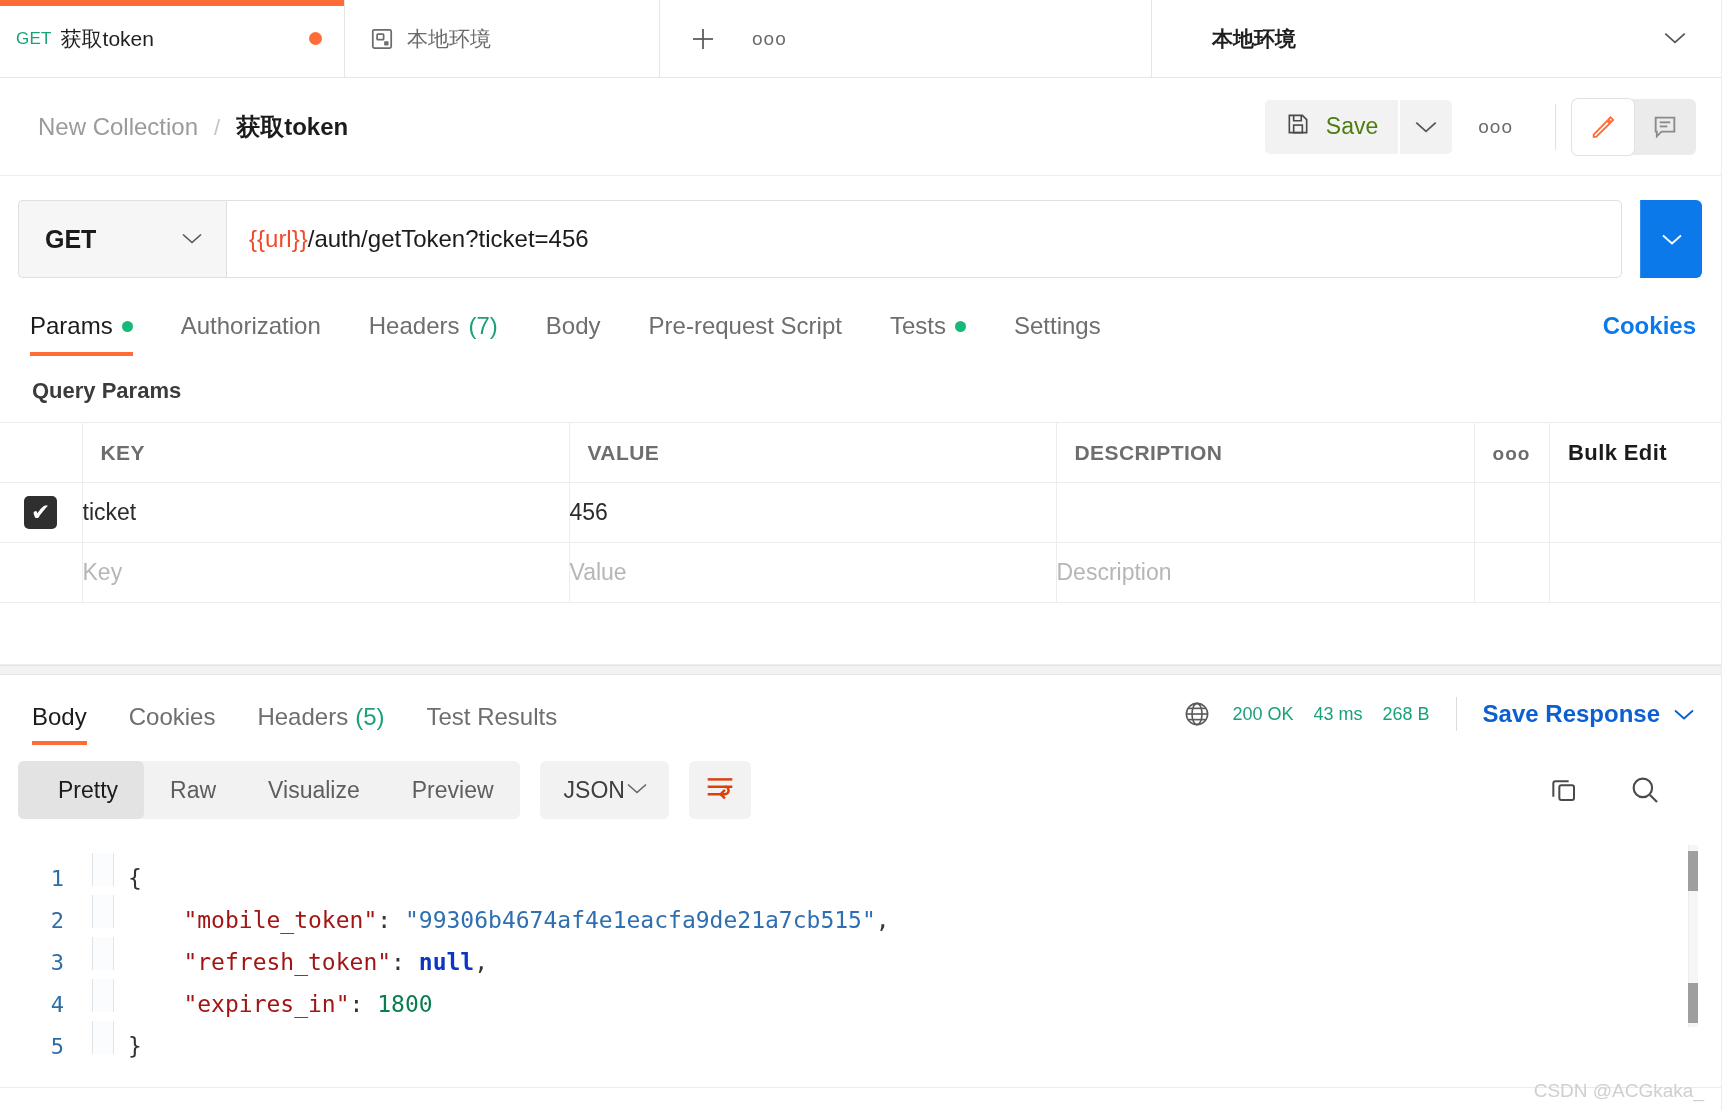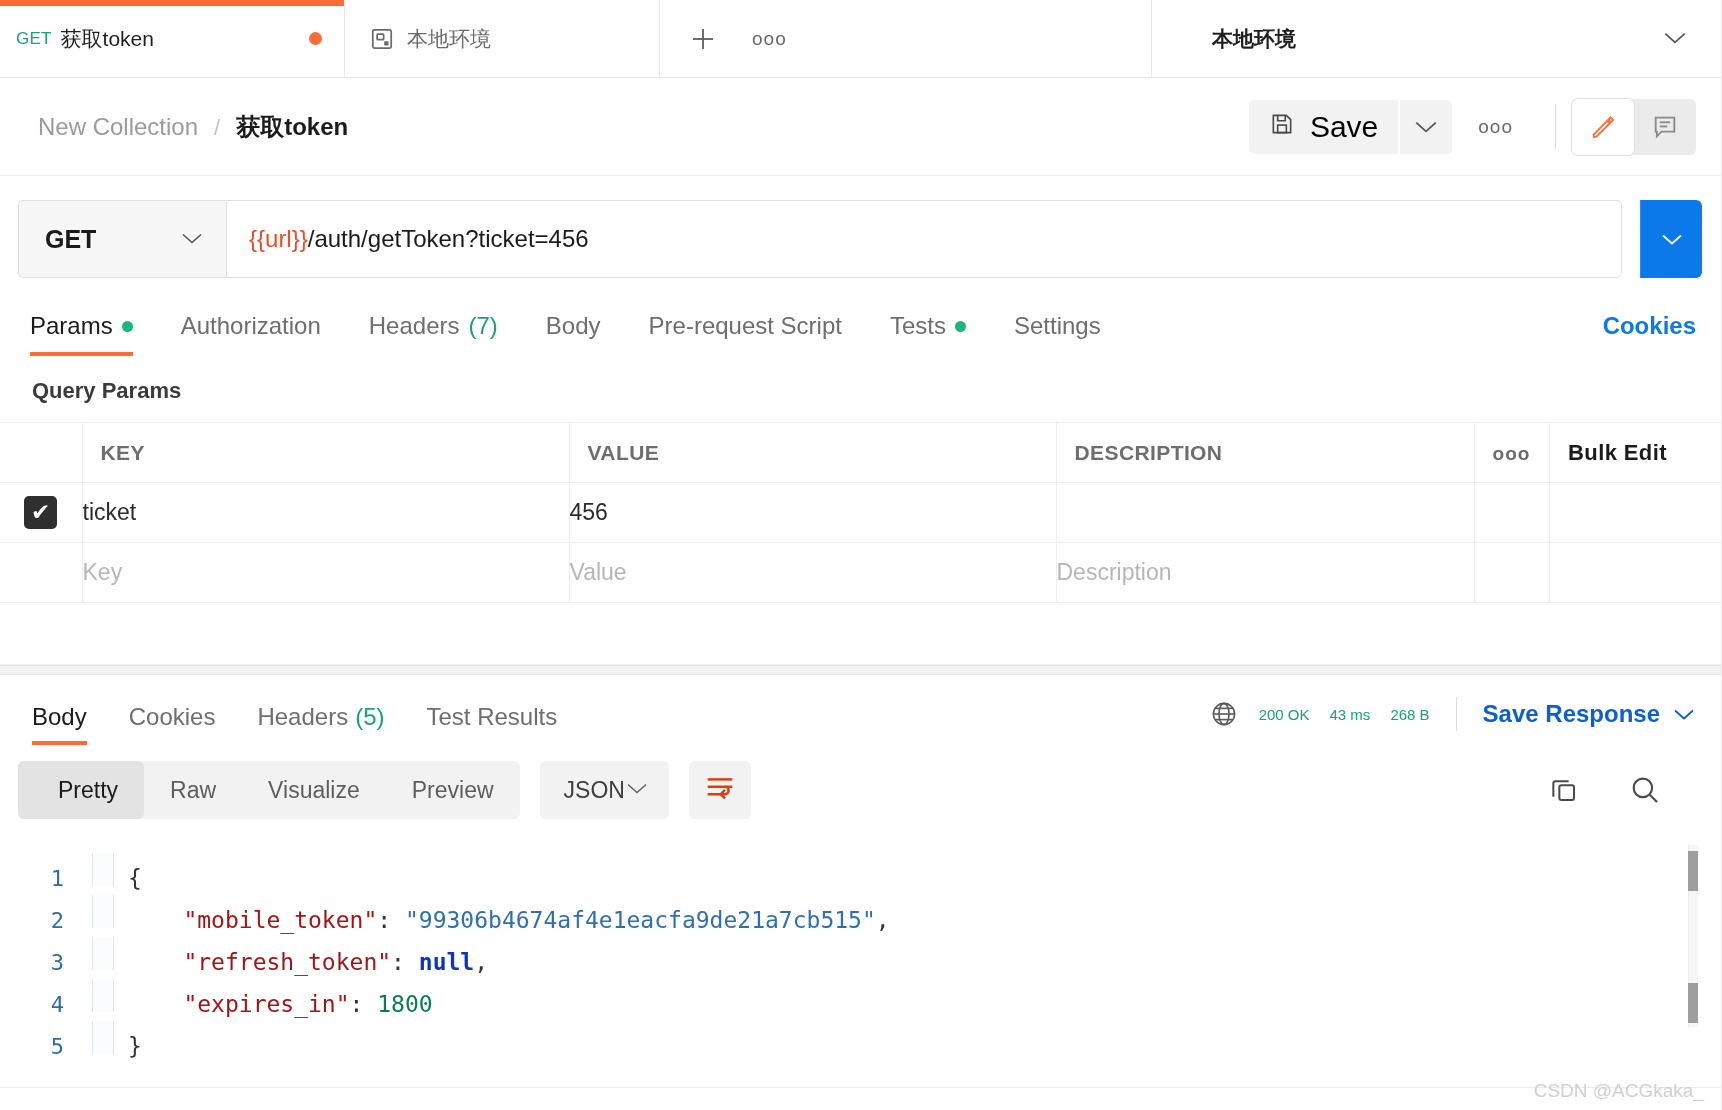--- a/index.html
+++ b/index.html
@@ -100,21 +100,21 @@
   }
   .crumb-left { display:flex; align-items:baseline; gap: 16px; flex:1; }
   .crumb-parent { color:#9b9b9b; font-size: 24px; }
   .crumb-sep { color:#c4c4c4; font-size: 22px; }
   .crumb-current { color:#1b1b1b; font-size: 24px; font-weight: bold; }
   .crumb-right { display:flex; align-items:center; gap: 0; }
   .save-btn {
     display:flex; align-items:center; gap: 15px;
     background:#f2f2f2; border-radius: 5px 0 0 5px;
     height: 54px; padding: 0 20px;
-    font-size: 30px; color:#000000;
+    font-size: 23px; color:#4d7c0f;
   }
   .save-caret {
     background:#f2f2f2; border-radius: 0 5px 5px 0;
     height: 54px; width: 52px;
     display:flex; align-items:center; justify-content:center;
     color:#555; margin-left: 2px;
   }
   .more-btn { padding: 0 26px; color:#4a4a4a; display:flex; align-items:center; }
   .vdiv { width:1px; height:46px; background:#e0e0e0; margin: 0 16px; }
   .icon-pair { display:flex; background:#ebebeb; border-radius:6px; }
@@ -240,21 +240,21 @@
   .resptab.active { color:#1b1b1b; }
   .resptab.active::after {
     content:""; position:absolute; left:0; right:0; bottom:0;
     height: 4px; background:#ff6c37;
   }
   .resp-meta {
     margin-left:auto; display:flex; align-items:center; gap: 20px;
     padding-bottom: 14px;
   }
   .globe { color:#5a5a5a; display:flex; align-items:center; }
-  .meta-green { color:#1aa179; font-size: 15px; }
+  .meta-green { color:#1aa179; font-size: 18px; }
   .meta-div { width:1px; height:34px; background:#dcdcdc; margin: 0 6px; }
   .save-resp { color:#0b5fd3; font-size: 24px; font-weight:bold; display:flex; align-items:center; gap:12px; }
 
   
   .bodybar { display:flex; align-items:center; padding: 16px 26px 16px 18px; gap: 20px; }
   .seg {
     display:flex; background:#f2f2f2; border-radius: 6px; height: 58px; align-items:center;
   }
   .seg .opt {
     padding: 0 26px; height: 58px;

